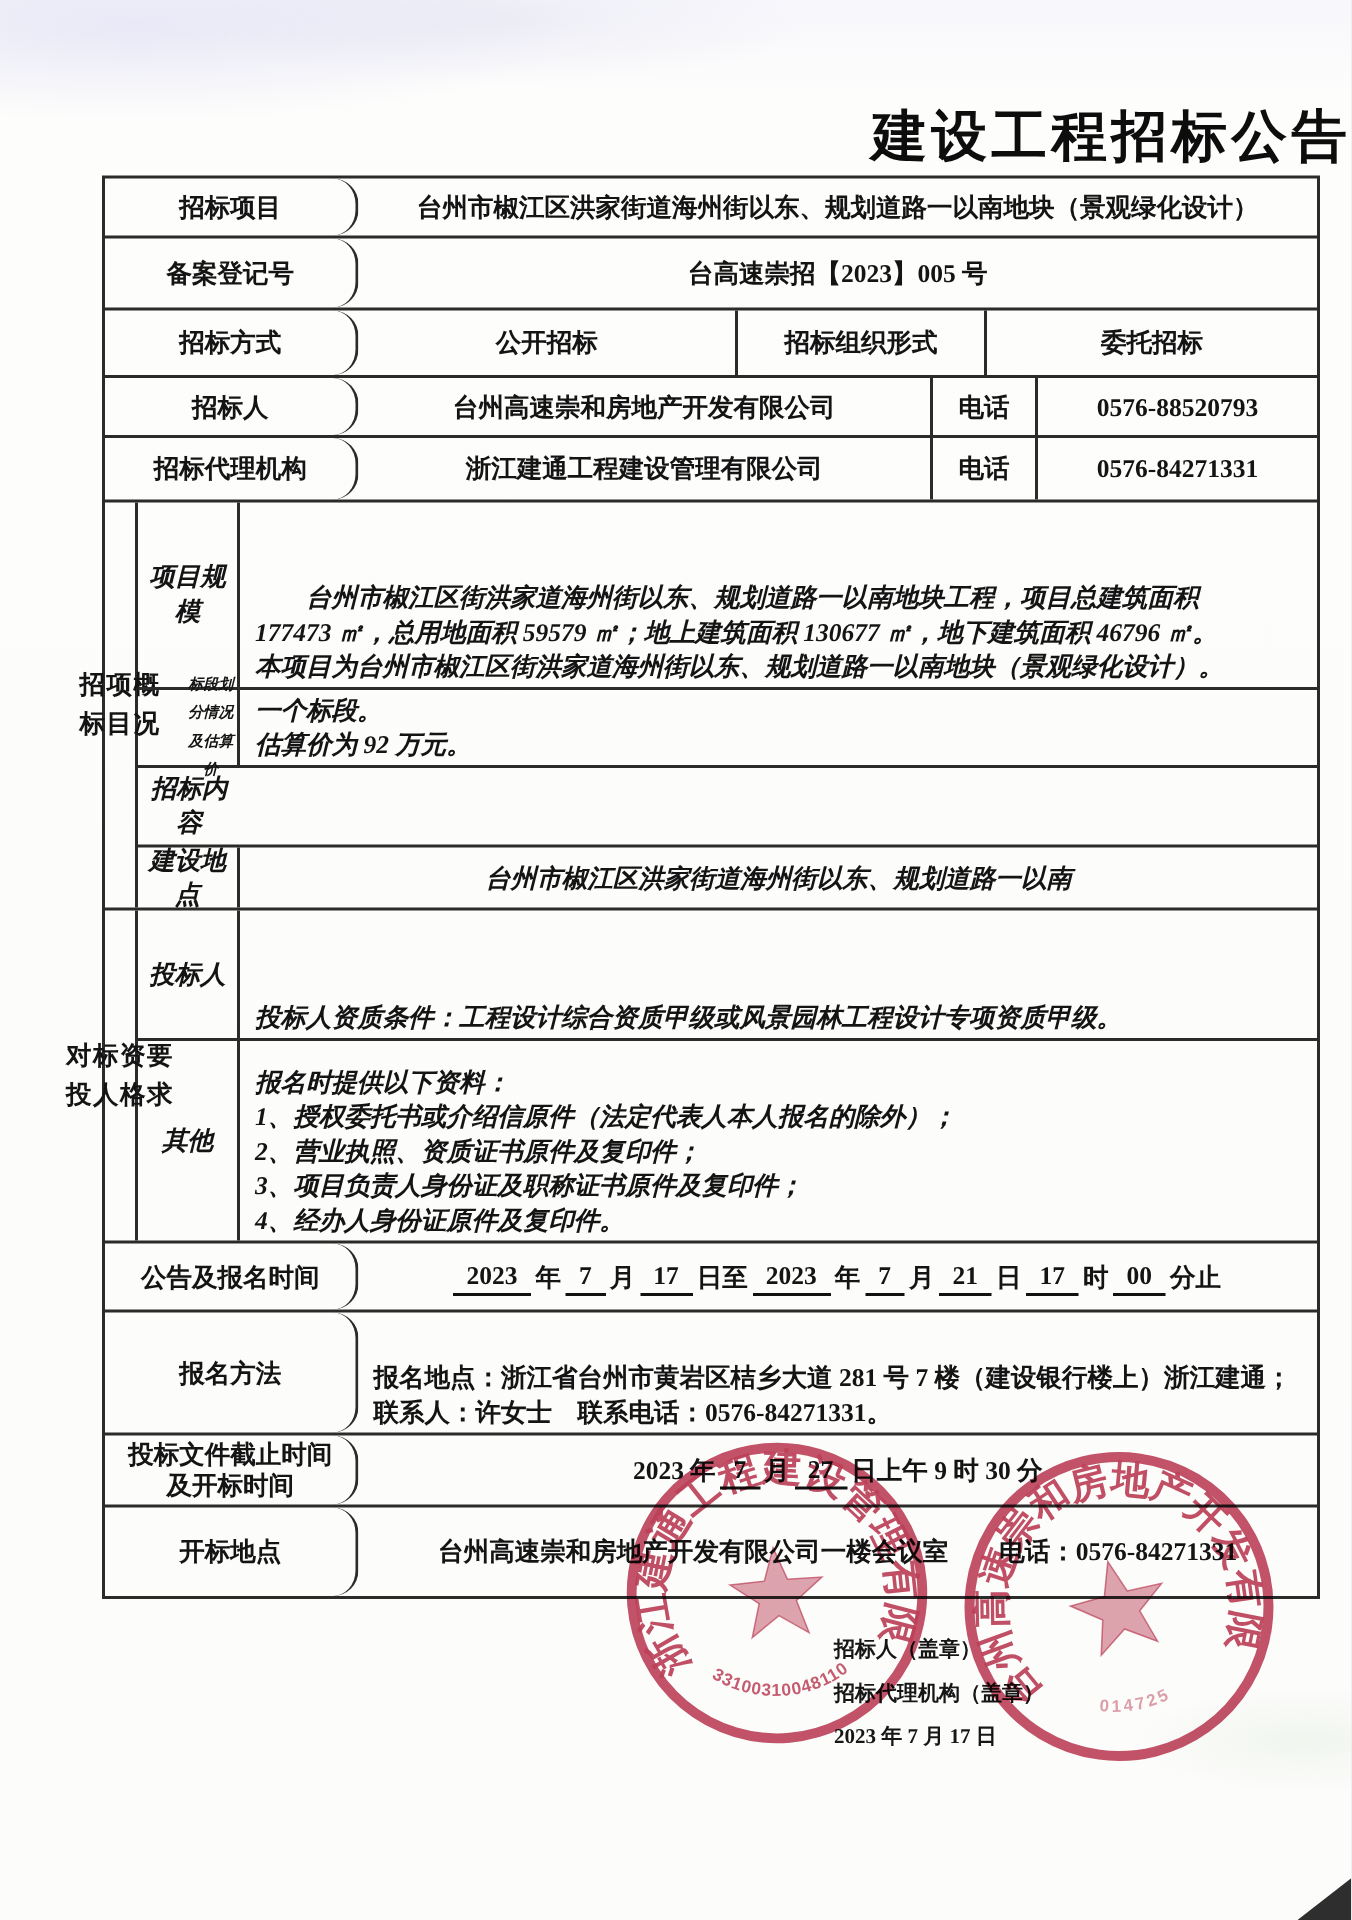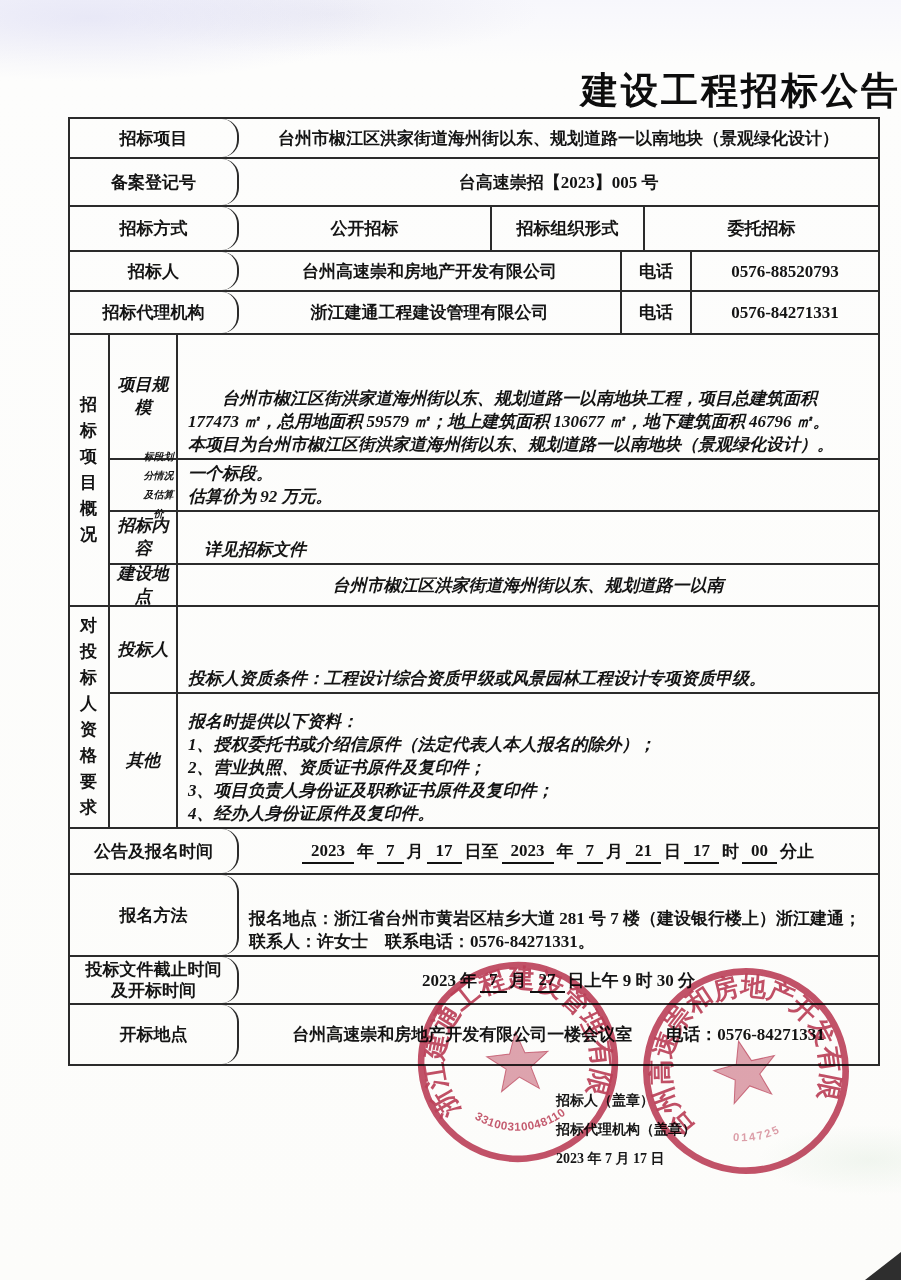--- a/index.html
+++ b/index.html
@@ -23,21 +23,21 @@
   }
   .row{display:flex;border-bottom:2px solid #2b2b2b;box-sizing:border-box;}
   .row:last-child{border-bottom:none;}
   .cell{
     border-right:2px solid #2b2b2b;box-sizing:border-box;
     display:flex;align-items:center;justify-content:center;text-align:center;
     padding:2px 8px;font-size:17px;font-weight:bold;line-height:23px;
   }
   .cell:last-child{border-right:none;}
   .wL{width:169px;flex:none;border-radius:17px;}
-  .wA{width:40px;flex:none;padding:2px 2px;flex-direction:column;align-items:center;}
+  .wA{width:22px;flex:none;padding:2px 2px;flex-direction:row;align-items:center;}
   .wB{width:68px;flex:none;padding:2px 2px;}
   .fill{flex:1;}
   .para{flex-direction:column;align-items:flex-start;justify-content:flex-end;text-align:left;padding-left:10px;}
   .pline{display:block;}
   .indent{text-indent:2em;}
   .inset{padding-left:26px;}
   .gline{display:block;line-height:26px;letter-spacing:1px;}
   .subcol{flex:1;display:flex;flex-direction:column;font-style:italic;}
   .subrow{display:flex;border-bottom:2px solid #2b2b2b;box-sizing:border-box;}
   .subrow:last-child{border-bottom:none;}
@@ -71,21 +71,21 @@
     </div>
 
     <div class="row" style="height:48px">
       <div class="cell wL">备案登记号</div>
       <div class="cell fill">台高速崇招【2023】005 号</div>
     </div>
 
     <div class="row" style="height:45px">
       <div class="cell wL">招标方式</div>
       <div class="cell" style="width:253px;flex:none">公开招标</div>
-      <div class="cell" style="width:153px;flex:none">招标组织形式</div>
+      <div class="cell" style="width:166px;flex:none">招标组织形式</div>
       <div class="cell fill">委托招标</div>
     </div>
 
     <div class="row" style="height:40px">
       <div class="cell wL">招标人</div>
       <div class="cell" style="width:383px;flex:none">台州高速崇和房地产开发有限公司</div>
       <div class="cell" style="width:70px;flex:none">电话</div>
       <div class="cell fill">0576-88520793</div>
     </div>
 
@@ -113,21 +113,20 @@
         </div>
         <div class="subrow" style="height:52px">
           <div class="cell wB small">标段划分情况及估算价</div>
           <div class="cell fill para">
             <span class="pline">一个标段。</span>
             <span class="pline">估算价为 92 万元。</span>
           </div>
         </div>
         <div class="subrow" style="height:54px">
           <div class="cell wB">招标内容</div>
-          <div class="cell fill para inset">详见招标文件</div>
         </div>
         <div class="subrow" style="height:40px">
           <div class="cell wB">建设地点</div>
           <div class="cell fill">台州市椒江区洪家街道海州街以东、规划道路一以南</div>
         </div>
       </div>
     </div>
 
     <div class="row" style="height:222px">
       <div class="cell wA">

